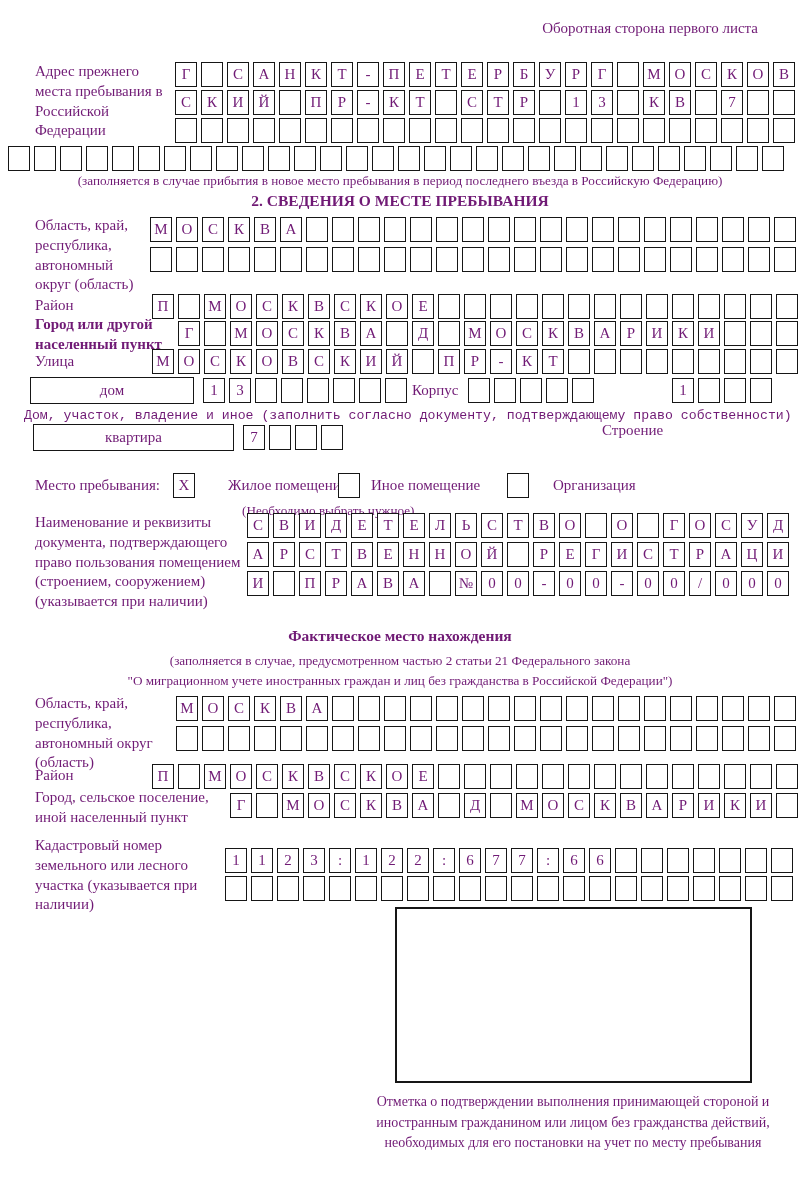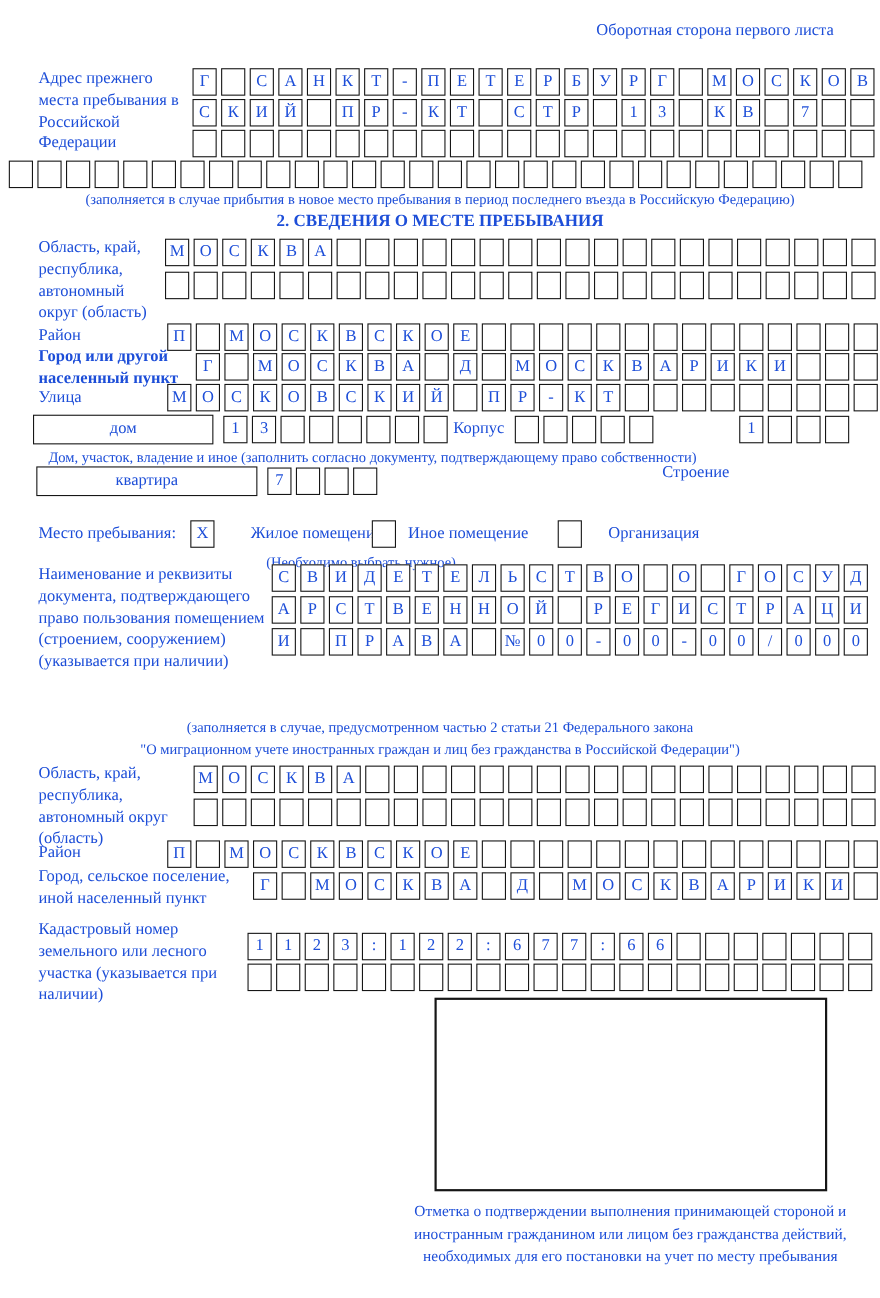--- a/index.html
+++ b/index.html
@@ -1,21 +1,21 @@
 <!DOCTYPE html>
 <html><head>
 <meta charset="utf-8">
 <style>
   html,body{margin:0;padding:0;background:#e8e8e8;}
   .page{
     position:relative;
     width:800px;height:1180px;
     background:#ffffff;
     font-family:"Liberation Serif", serif;
-    color:#1d4ed8;
+    color:#701a75;
     overflow:hidden;
     margin:0 auto;
   }
   .abs{position:absolute;}
   .lbl{font-size:15px;line-height:1.32;}
   .cap{font-size:13.2px;line-height:1.25;}
   .title{font-size:15.5px;font-weight:bold;text-align:center;width:100%;}
   .center{text-align:center;width:100%;}
   .cellrow{display:flex;gap:4px;}
   .cell{
@@ -325,21 +325,21 @@
       <span class="cell"></span>
       <span class="cell"></span>
     </div>
   <div class="abs inline-lbl" style="top:382px;left:602px;margin-top:40px;">Строение</div>
   <div class="abs cellrow" style="top:378px;left:672px;">
       <span class="cell">1</span>
       <span class="cell"></span>
       <span class="cell"></span>
       <span class="cell"></span>
     </div>
-  <div class="abs cap" style="top:408px;left:44px;">Дом, участок, владение и иное (заполнить согласно документу, подтверждающему право собственности)</div>
+  <div class="abs cap" style="top:408px;left:24px;font-family:Liberation Mono, monospace;">Дом, участок, владение и иное (заполнить согласно документу, подтверждающему право собственности)</div>
 
   <div class="abs boxlabel" style="top:424px;left:33px;width:201px;">квартира</div>
   <div class="abs cellrow" style="top:425px;left:243px;">
       <span class="cell">7</span>
       <span class="cell"></span>
       <span class="cell"></span>
       <span class="cell"></span>
     </div>
 
   <div class="abs inline-lbl" style="top:477px;left:35px;">Место пребывания:</div>
@@ -421,20 +421,21 @@
       <span class="cell">0</span>
       <span class="cell">-</span>
       <span class="cell">0</span>
       <span class="cell">0</span>
       <span class="cell">/</span>
       <span class="cell">0</span>
       <span class="cell">0</span>
       <span class="cell">0</span>
     </div>
 
+  <div class="abs title" style="top:627px;left:0;">Фактическое место нахождения</div>
   <div class="abs cap center" style="top:653px;left:0;">(заполняется в случае, предусмотренном частью 2 статьи 21 Федерального закона</div>
   <div class="abs cap center" style="top:673px;left:0;">"О миграционном учете иностранных граждан и лиц без гражданства в Российской Федерации")</div>
 
   <div class="abs lbl" style="top:694px;left:35px;width:142px;">Область, край, республика, автономный округ (область)</div>
   <div class="abs cellrow" style="top:696px;left:176px;">
       <span class="cell">М</span>
       <span class="cell">О</span>
       <span class="cell">С</span>
       <span class="cell">К</span>
       <span class="cell">В</span>

